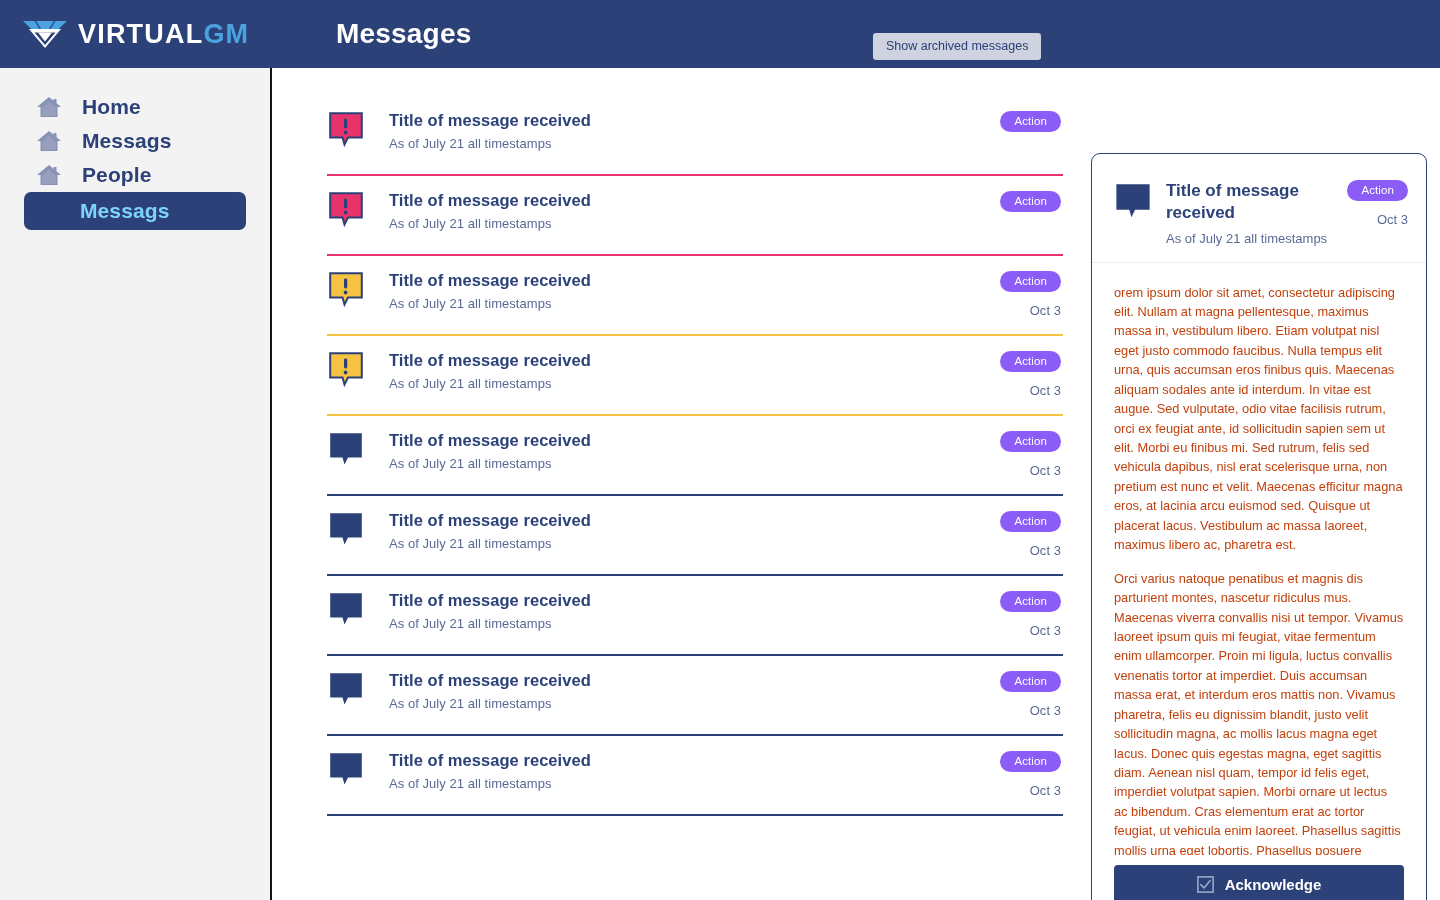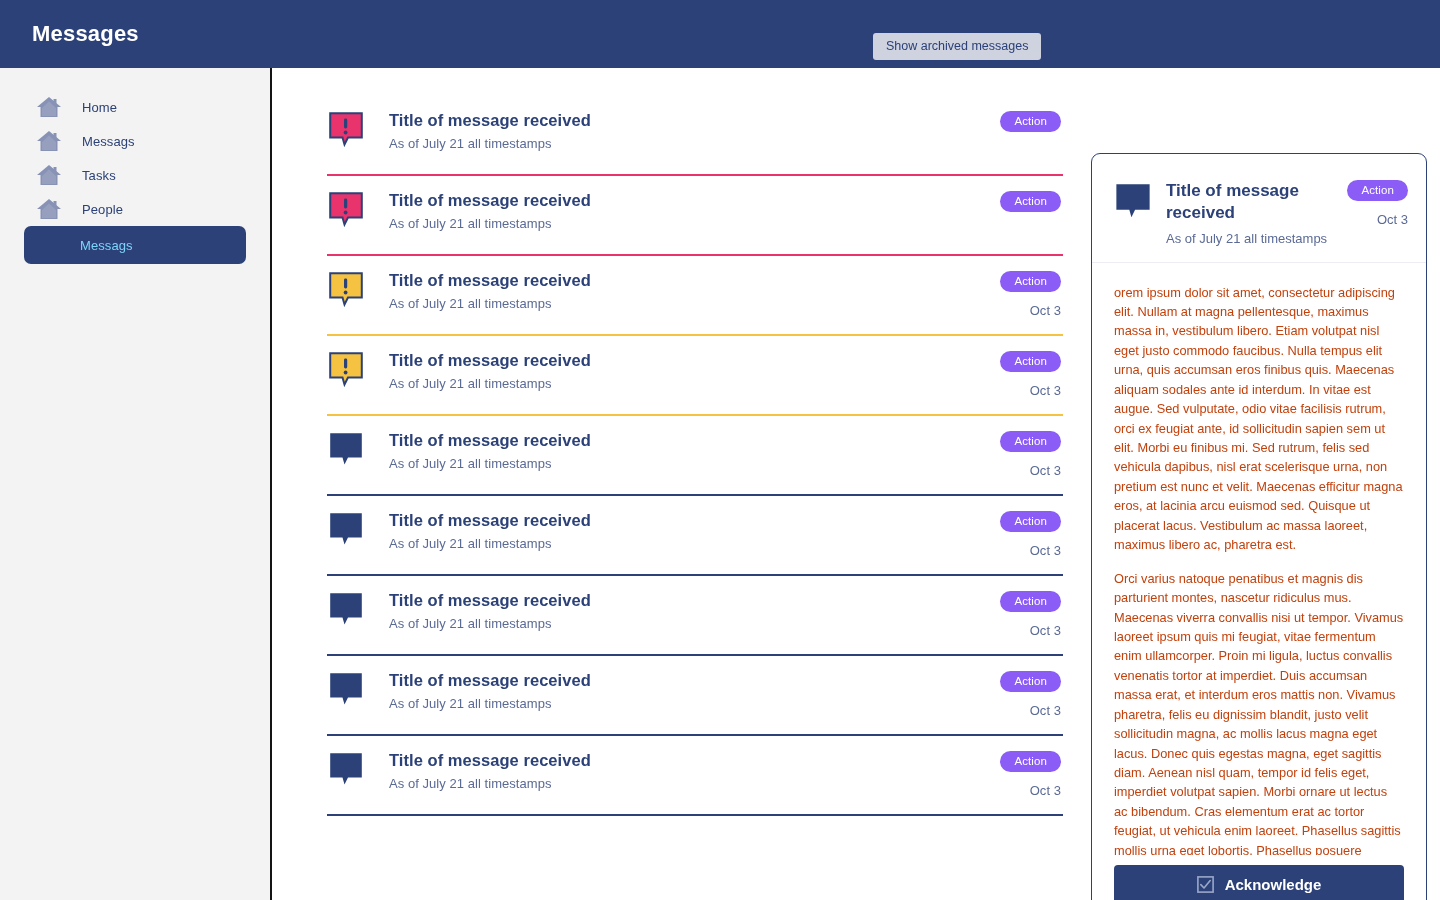--- a/index.html
+++ b/index.html
@@ -36,23 +36,23 @@
     font-weight: bold;
     letter-spacing: 1.2px;
     line-height: 1;
     white-space: nowrap;
   }
   .brand-text .w1 { color: #ffffff; }
   .brand-text .w2 { color: #4aa3e0; }
 
   .page-title {
     color: #ffffff;
-    font-size: 22px;
-    font-weight: bold;
-    margin-left: 32px;
+    font-size: 28px;
+    font-weight: bold;
+    margin-left: 64px;
     letter-spacing: 0.2px;
   }
 
   .archive-btn {
     position: absolute;
     left: 873px;
     top: 33px;
     height: 27px;
     padding: 0 13px;
     background: #cfd2df;
@@ -82,22 +82,22 @@
     display: flex;
     align-items: center;
     gap: 20px;
     padding-left: 36px;
     margin-bottom: 0;
     cursor: pointer;
   }
   .nav-icon { width: 26px; height: 24px; flex: 0 0 26px; display: block; }
   .nav-label {
     color: #2b4178;
-    font-size: 13px;
-    font-weight: normal;
+    font-size: 21px;
+    font-weight: bold;
     letter-spacing: 0.1px;
   }
   .nav-item.active {
     background: #2b4178;
     border-radius: 7px;
     margin: 0 24px;
     padding-left: 56px;
     height: 38px;
   }
   .nav-item.active .nav-label { color: #7dd3fc; }
@@ -242,20 +242,33 @@
   }
   .ack-check { width: 17px; height: 17px; flex: 0 0 17px; display: block; }
 </style>
 </head>
 <body>
 
 <div class="app">
 
   <div class="topbar">
 
+    <div class="brand">
+      <svg class="brand-mark" viewBox="0 0 46 32">
+        <path d="M1 3 L12.5 3 L20 15 L13.5 15 Z" fill="#4aa3e0"></path>
+        <path d="M45 3 L33.5 3 L26 15 L32.5 15 Z" fill="#4aa3e0"></path>
+        <path d="M14 3 L32 3 L23 17.5 Z" fill="#4aa3e0"></path>
+        <path d="M7 11 L39 11 L23 30 Z" fill="#ffffff"></path>
+        <path d="M12.5 14.5 L33.5 14.5 L23 27 Z" fill="#2b4178"></path>
+        <path d="M16 14.5 L30 14.5 L23 23.5 Z" fill="#ffffff"></path>
+      </svg>
+      <div class="brand-text">
+        <span class="w1">VIRTUAL</span><span class="w2">GM</span>
+      </div>
+    </div>
 
     <div class="page-title">Messages</div>
 
     <button class="archive-btn">Show archived messages</button>
   </div>
 
   <div class="body-row">
 
     <nav class="sidebar">
 
@@ -270,28 +283,20 @@
 
       <div class="nav-item">
         <svg class="nav-icon" viewBox="0 0 26 24">
           <path d="M13 2 L25 12 L21.5 12 L21.5 22 L4.5 22 L4.5 12 L1 12 Z" fill="#8792b5"></path>
           <rect x="17.5" y="4" width="3" height="5" fill="#8792b5"></rect>
           <path d="M13 6.5 L20 13 L20 21 L6 21 L6 13 Z" fill="#96a0be"></path>
         </svg>
         <span class="nav-label">Messags</span>
       </div>
 
-      <div class="nav-item">
-        <svg class="nav-icon" viewBox="0 0 26 24">
-          <path d="M13 2 L25 12 L21.5 12 L21.5 22 L4.5 22 L4.5 12 L1 12 Z" fill="#8792b5"></path>
-          <rect x="17.5" y="4" width="3" height="5" fill="#8792b5"></rect>
-          <path d="M13 6.5 L20 13 L20 21 L6 21 L6 13 Z" fill="#96a0be"></path>
-        </svg>
-        <span class="nav-label">Tasks</span>
-      </div>
 
       <div class="nav-item">
         <svg class="nav-icon" viewBox="0 0 26 24">
           <path d="M13 2 L25 12 L21.5 12 L21.5 22 L4.5 22 L4.5 12 L1 12 Z" fill="#8792b5"></path>
           <rect x="17.5" y="4" width="3" height="5" fill="#8792b5"></rect>
           <path d="M13 6.5 L20 13 L20 21 L6 21 L6 13 Z" fill="#96a0be"></path>
         </svg>
         <span class="nav-label">People</span>
       </div>
 

